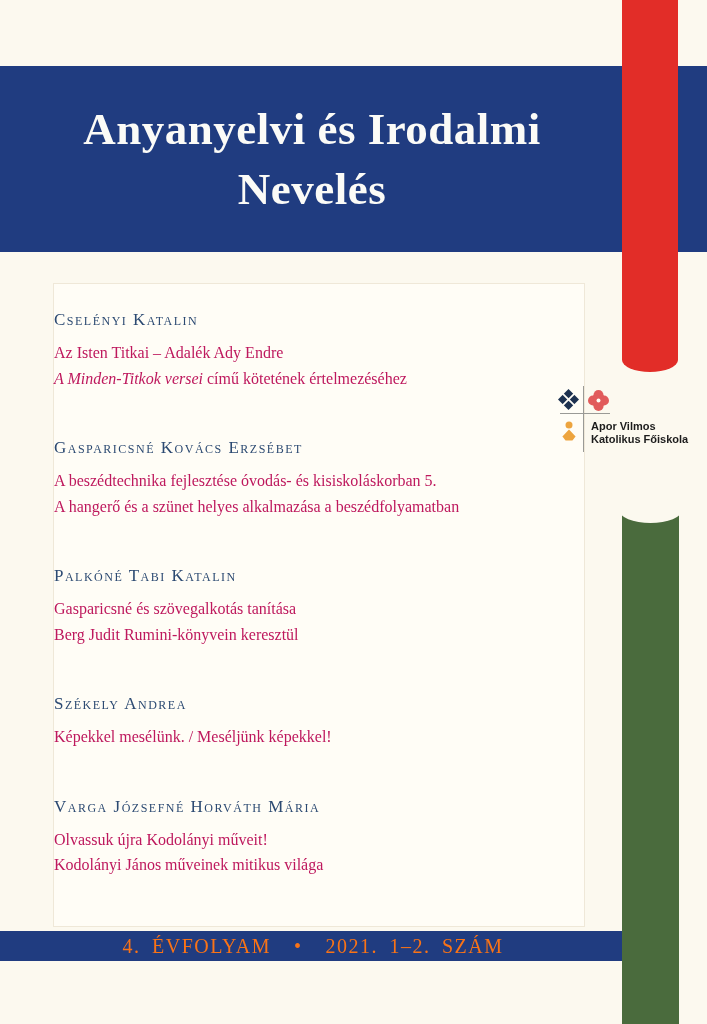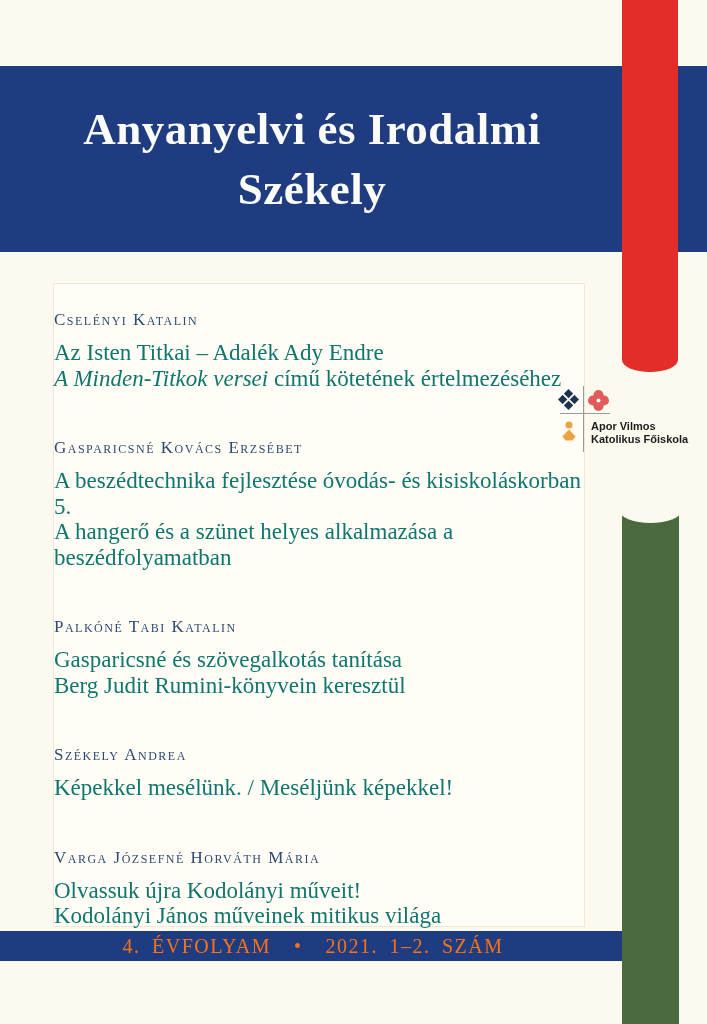--- a/index.html
+++ b/index.html
@@ -43,21 +43,21 @@
     position:absolute; left:53px; top:283px; width:532px; height:644px;
     background:#fffdf6; border:1px solid #efe8d8; z-index:1;
     text-align:left; padding-top:25px;
   }
   .article-block { margin-bottom:46px; }
   .article-author {
     font-variant:small-caps; letter-spacing:1.5px;
     color:#2c4a72; font-size:17px; line-height:22px; margin-bottom:9px;
   }
   .article-title-line {
-    color:#0f766e; font-size:23px; line-height:25.5px;
+    color:#be185d; font-size:16px; line-height:25.5px;
   }
   .article-title-line .it { font-style:italic; }
 
   
   .college-logo { position:absolute; left:548px; top:378px; width:159px; height:80px; z-index:3; }
   .logo-vline { position:absolute; left:35px; top:8px; width:1px; height:66px; background:#9a9a96; }
   .logo-hline { position:absolute; left:12px; top:35px; width:50px; height:1px; background:#9a9a96; }
   .logo-icon { position:absolute; }
   .logo-diamond { left:10px; top:11px; width:21px; height:21px; }
   .logo-flower  { left:40px; top:12px; width:21px; height:21px; }
@@ -80,21 +80,21 @@
     white-space:pre;
   }
 </style>
 </head>
 <body>
 
 <div class="page">
 
   <div class="header-band">
     <div class="title-line">Anyanyelvi és Irodalmi</div>
-    <div class="title-line">Székely</div>
+    <div class="title-line">Nevelés</div>
   </div>
 
   <div class="red-stripe"></div>
   <div class="green-stripe"></div>
 
   <div class="content-card" id="articles-container">
       <div class="article-block">
         <div class="article-author">Cselényi Katalin</div>
         <div class="article-title-line"><span>Az Isten Titkai – Adalék Ady Endre</span></div>
         <div class="article-title-line"><span class="it">A Minden-Titkok versei</span><span> című kötetének értelmezéséhez</span></div>

